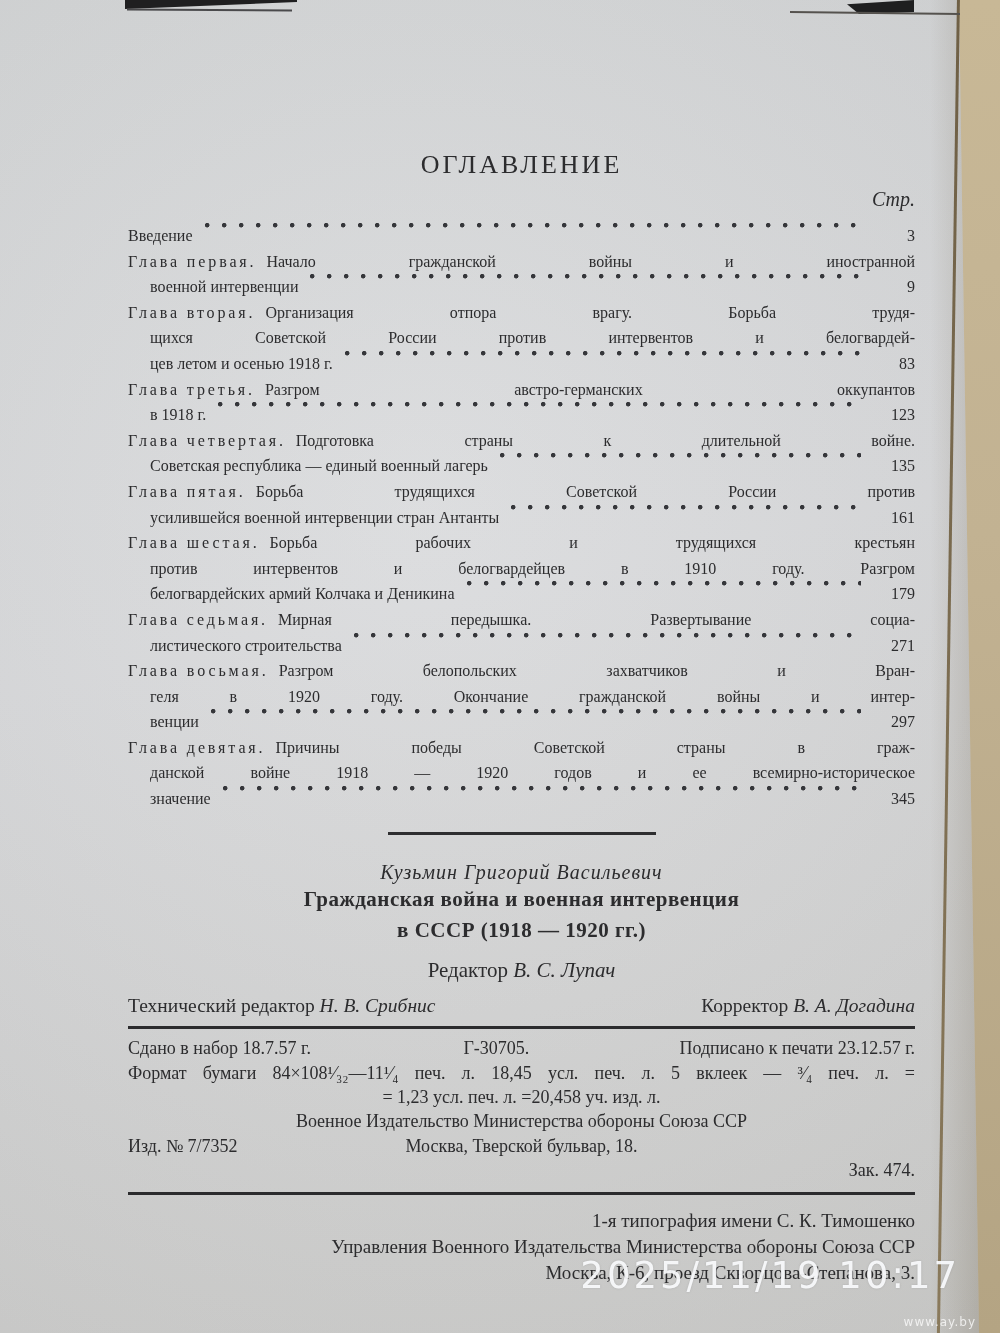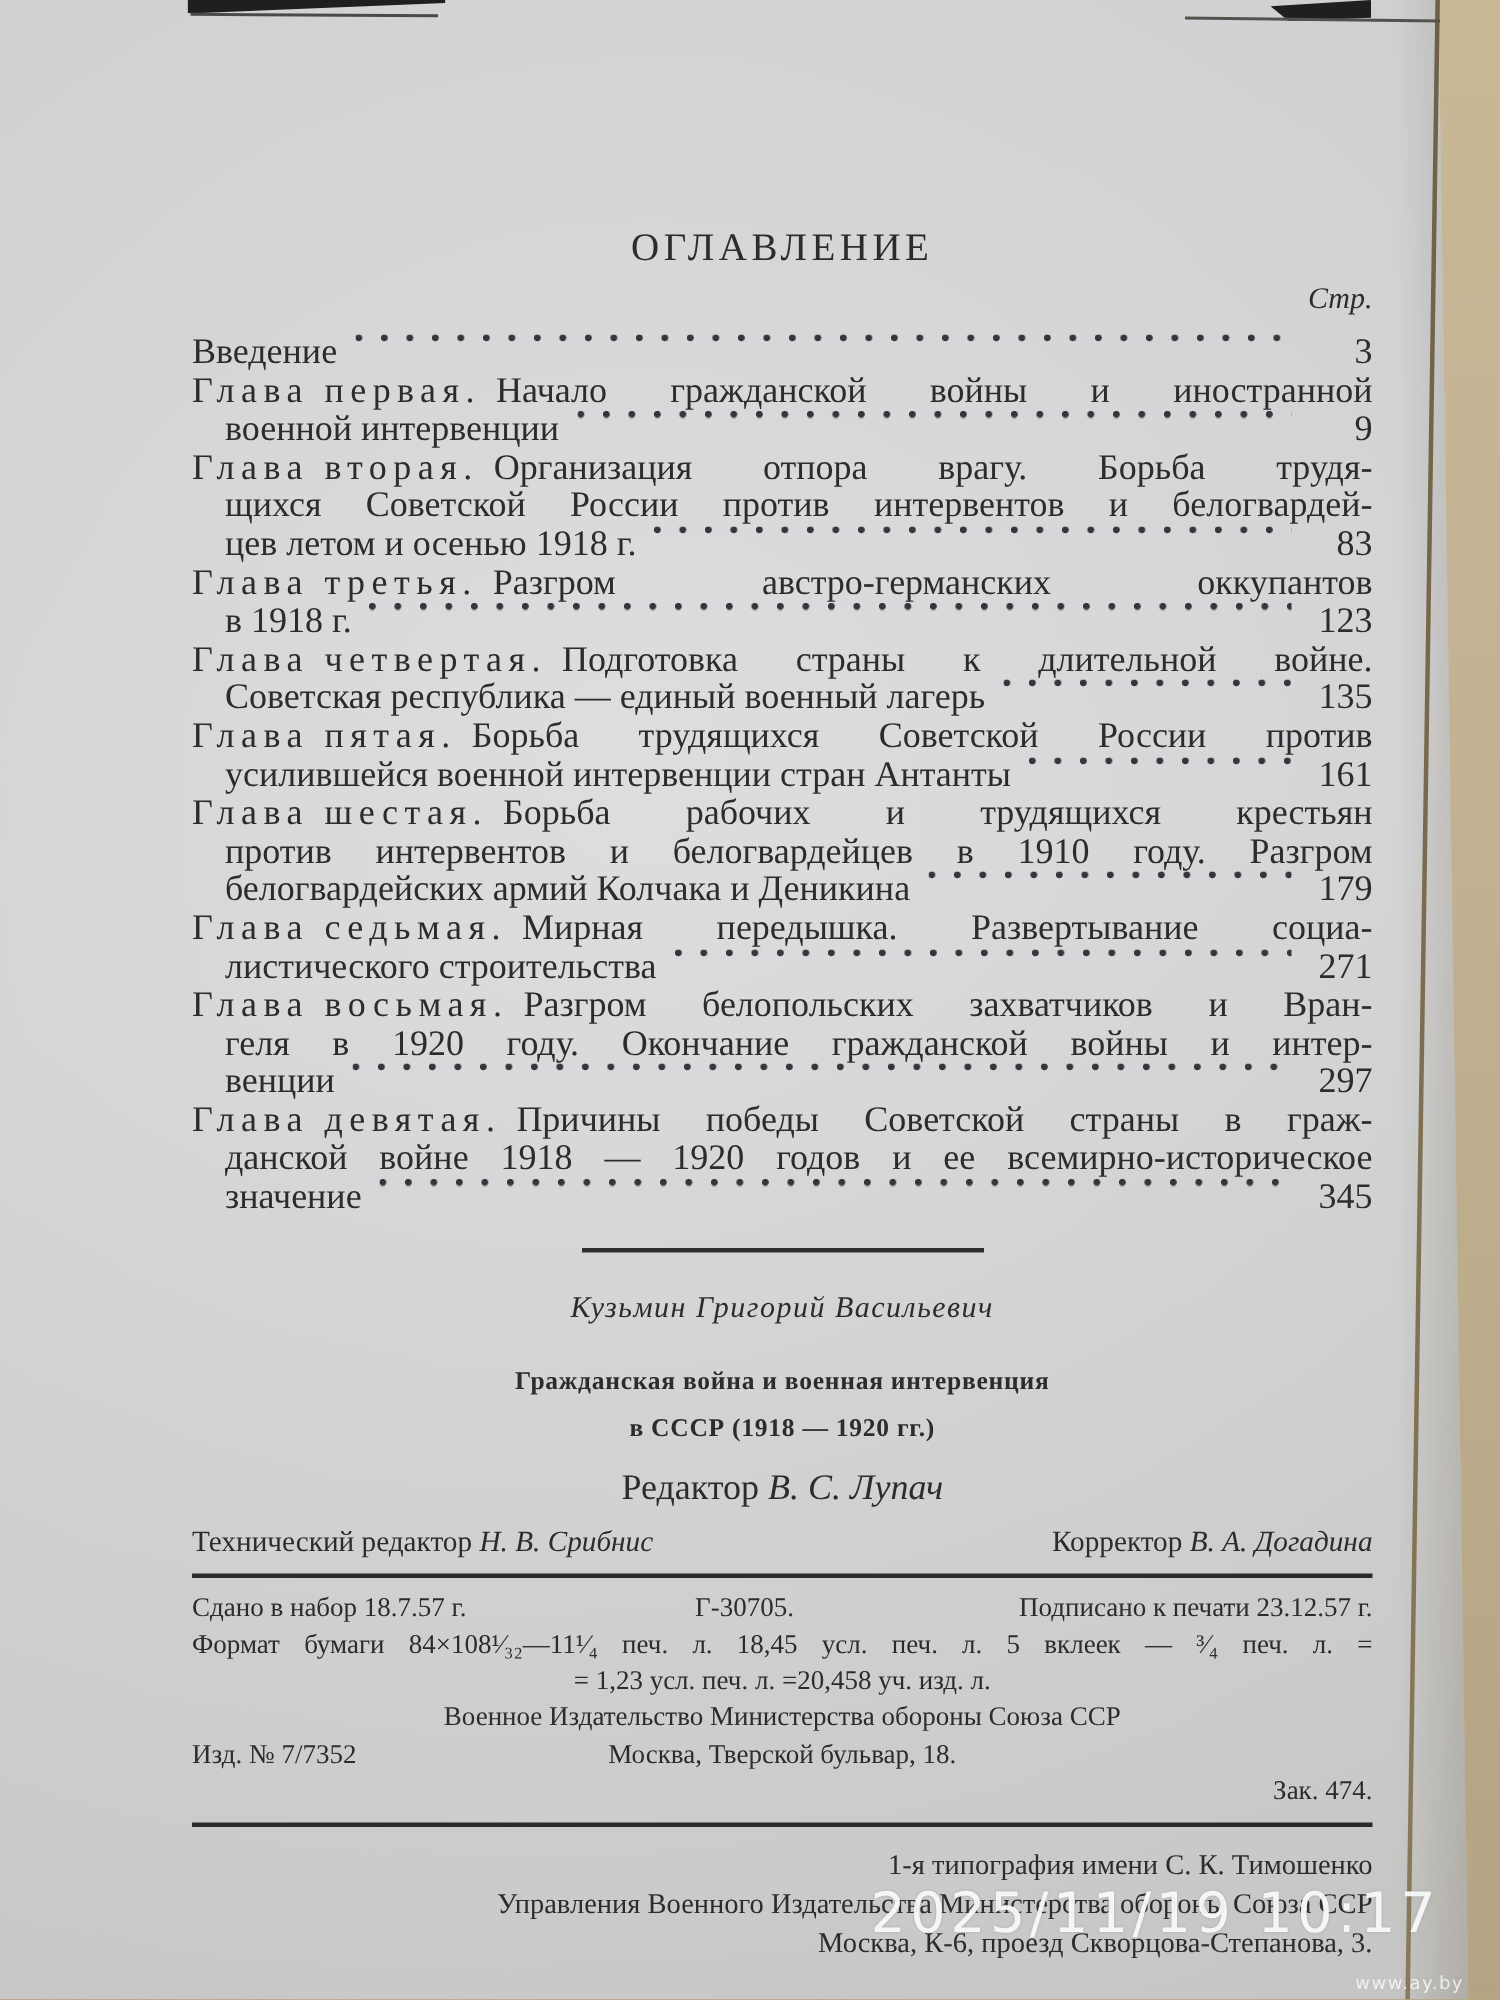--- a/index.html
+++ b/index.html
@@ -24,34 +24,34 @@
   .cover-edge.left-line{left:127px;top:9px;width:165px;height:2px;background:#4a4a4c;
         clip-path:none;transform:rotate(0.35deg);}
   .cover-edge.right{left:847px;top:0;width:67px;height:14px;
         clip-path:polygon(0 30%,100% 0,100% 85%,18% 100%);}
   .cover-edge.right-line{left:790px;top:12px;width:170px;height:2px;background:#55524e;
         transform:rotate(0.7deg);}
   
   .content{position:absolute;left:128px;top:0;width:787px;}
   .toc-title{margin:150px 0 8px;text-align:center;font-size:26px;letter-spacing:3px;font-weight:400;}
   .page-col{font-style:italic;text-align:right;font-size:20px;margin:0 0 12px;}
-  .toc-line{display:flex;align-items:baseline;font-size:24px;line-height:25.6px;white-space:nowrap;}
+  .toc-line{display:flex;align-items:baseline;font-size:16px;line-height:25.6px;white-space:nowrap;}
   .toc-line .term{letter-spacing:0.18em;margin-right:10px;}
   .toc-line .fill{flex:1;white-space:normal;text-align:justify;text-align-last:justify;}
   .toc-line.cont{padding-left:22px;}
   .txt{white-space:nowrap;}
   .leader{flex:1;align-self:stretch;margin:0 6px 0 12px;
           background-image:radial-gradient(circle at 2.2px 2.2px,#35363a 2px,rgba(0,0,0,0) 2.6px);
           background-size:17px 5px;background-repeat:repeat-x;background-position:4px bottom 5px;}
   .pg{min-width:48px;text-align:right;}
   .rule-short{width:268px;height:3px;background:#2e2e30;margin:20px auto 0;}
   .imprint{text-align:center;font-size:20px;}
   .author{margin-top:26px;font-style:italic;letter-spacing:1px;}
-  .btitle{margin-top:21px;font-weight:bold;font-size:17px;line-height:31px;letter-spacing:0.5px;}
-  .ed-line{margin-top:12px;font-size:24px;}
+  .btitle{margin-top:0;font-weight:bold;font-size:21px;line-height:31px;letter-spacing:0.5px;}
+  .ed-line{margin-top:12px;font-size:21px;}
   .ed-line.tight{margin-top:4px;}
   .name-it{font-style:italic;}
   .tech-row{display:flex;justify-content:space-between;align-items:baseline;font-size:19.5px;margin-top:12px;}
   .rule-full{height:3.5px;background:#2b2b2d;margin-top:9px;}
   .printinfo{font-size:18px;line-height:24.4px;margin-top:7px;}
   .pi-row1{display:grid;grid-template-columns:1fr auto 1.15fr;}
   .pi-row1 .r{text-align:right;}
   .pi-just{text-align:justify;text-align-last:justify;}
   .pi-center{text-align:center;}
   .pi-addr{display:grid;grid-template-columns:1fr auto 1fr;align-items:baseline;}

